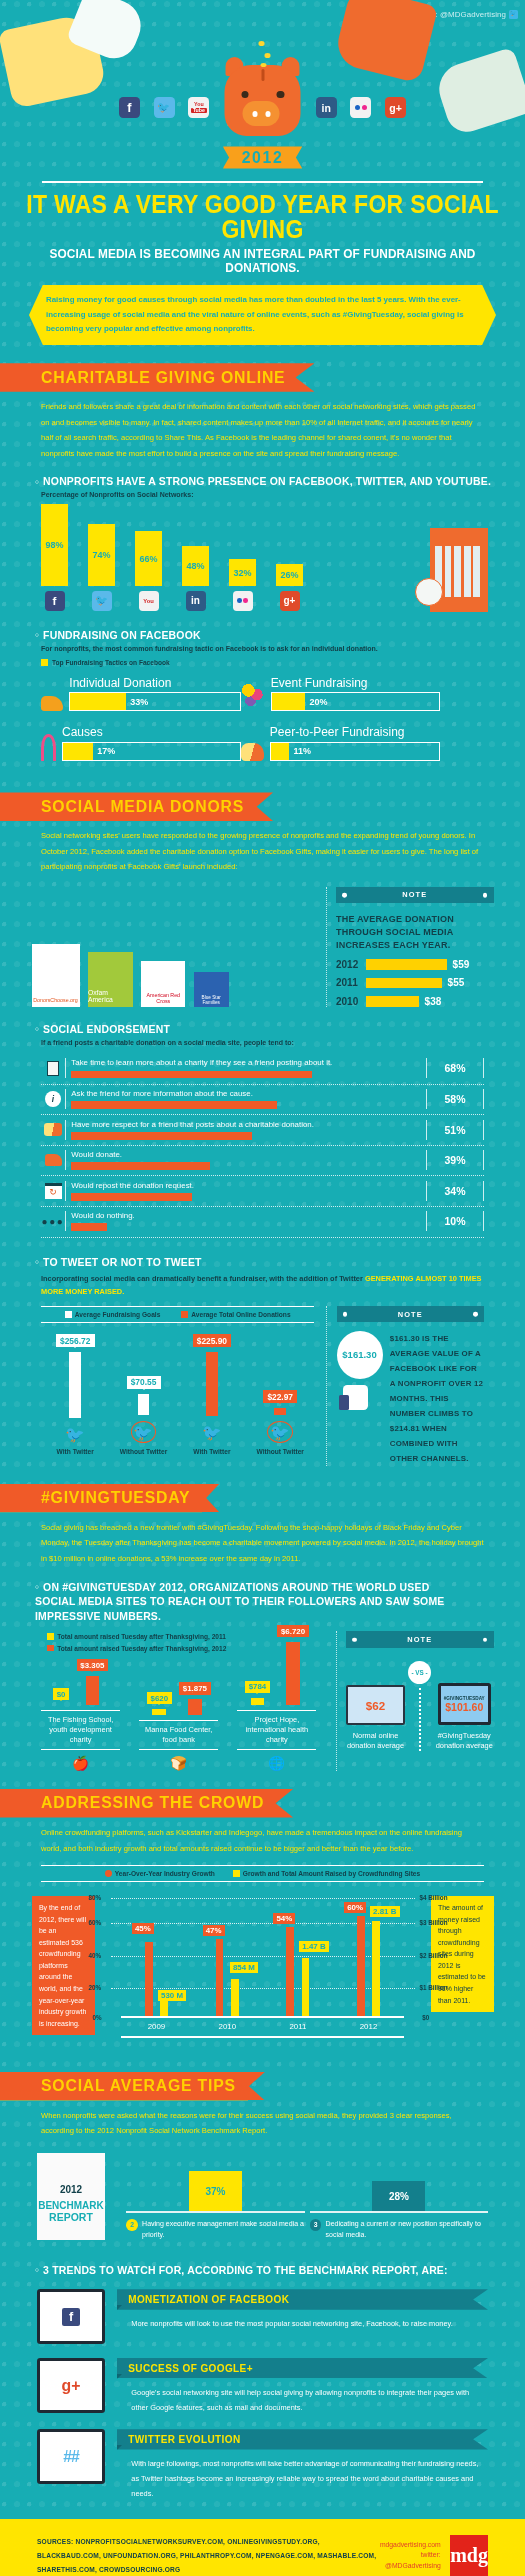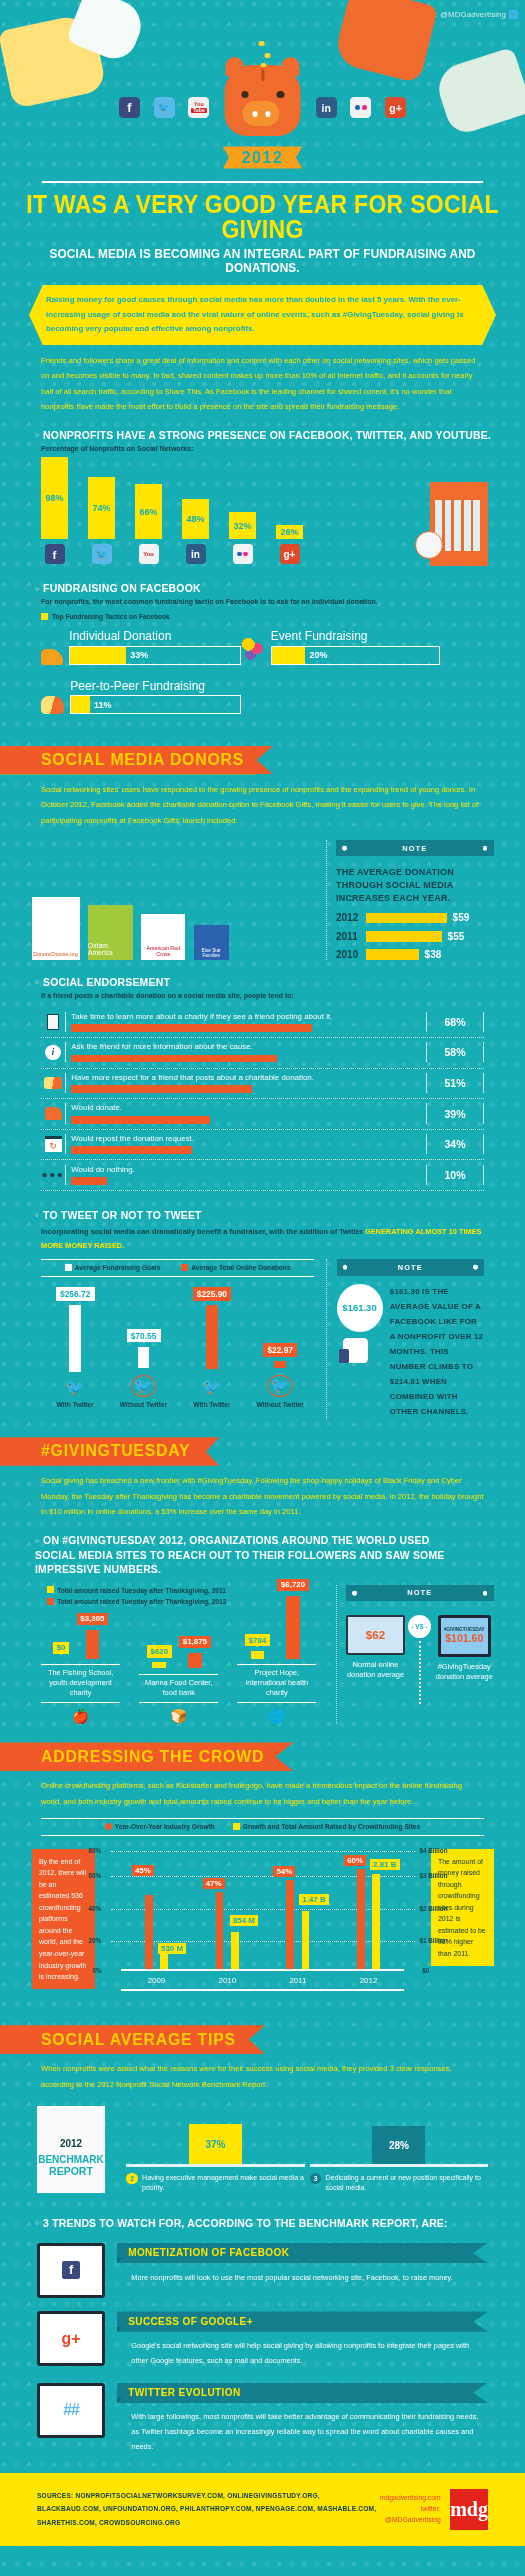--- a/index.html
+++ b/index.html
@@ -257,20 +257,21 @@
 
   <div style="position:relative;height:18px;">
     <div class="year-ribbon" style="top:-11.6px;">2012</div>
   </div>
 
   <div class="rule"></div>
   <h1 class="title">IT WAS A VERY GOOD YEAR FOR SOCIAL GIVING</h1>
   <h2 class="subtitle">SOCIAL MEDIA IS BECOMING AN INTEGRAL PART OF FUNDRAISING AND DONATIONS.</h2>
   <div class="intro-banner">Raising money for good causes through social media has more than doubled in the last 5 years. With the ever-increasing usage of social media and the viral nature of online events, such as #GivingTuesday, social giving is becoming very popular and effective among nonprofits.</div>
 
+  <div class="sec-banner">CHARITABLE GIVING ONLINE</div>
   <p class="body-copy">Friends and followers share a great deal of information and content with each other on social networking sites, which gets passed on and becomes visible to many. In fact, shared content makes up more than 10% of all Internet traffic, and it accounts for nearly half of all search traffic, according to Share This. As Facebook is the leading channel for shared conent, it's no wonder that nonprofits have made the most effort to build a presence on the site and spread their fundraising message.</p>
 
   <div class="sub-head">NONPROFITS HAVE A STRONG PRESENCE ON FACEBOOK, TWITTER, AND YOUTUBE.</div>
   <div class="caption">Percentage of Nonprofits on Social Networks:</div>
 
   <div class="np-chart">
     <div class="np-col">
       <div class="np-bar" style="height:82px">98%</div>
       <div class="np-icon" style="background:#3a4a7e">f</div>
     </div>
@@ -287,21 +288,21 @@
       <div class="np-icon" style="background:#2e5a86;font-size:10px">in</div>
     </div>
     <div class="np-col">
       <div class="np-bar" style="height:27px">32%</div>
       <div class="np-icon" style="background:#f2f2f2">
           <span style="width:4.7px;height:4.7px;background:#1a63c4;border-radius:50%;display:inline-block;margin-right:1.6px;"></span>
           <span style="width:4.7px;height:4.7px;background:#f0268e;border-radius:50%;display:inline-block;"></span>
         </div>
     </div>
     <div class="np-col">
-      <div class="np-bar" style="height:14px">26%</div>
+      <div class="np-bar" style="height:22px">26%</div>
       <div class="np-icon" style="background:#e04a2a;font-size:10px">g+</div>
     </div>
 
     <div class="office">
       <div class="office-body">
         <div class="win" style="left:5.3px"></div>
           <div class="win" style="left:14.7px"></div>
         <div class="win" style="left:24px"></div>
           <div class="win" style="left:34px"></div>
         <div class="win" style="left:43px"></div>
@@ -328,20 +329,30 @@
           </div>
       </div>
     </div>
     <div class="tactic">
       <div class="tactic-ico" style="background:radial-gradient(circle at 7.4px 7.4px,#ffd100 6.3px,transparent 6.3px),radial-gradient(circle at 15.8px 11.6px,#e8457c 5.8px,transparent 5.8px),radial-gradient(circle at 9.5px 18px,#7f5ab2 5.3px,transparent 5.3px);"></div>
       <div class="tactic-main">
         <div class="tactic-label">Event Fundraising</div>
         <div class="tactic-track">
             <div class="tactic-fill" style="width:20%"></div>
             <span style="margin-left:4.2px;font-size:9px;font-weight:bold;">20%</span>
+          </div>
+      </div>
+    </div>
+    <div class="tactic">
+      <div class="tactic-ico" style="width:14.7px;height:27px;border:3.7px solid #ec4f87;border-radius:50% 50% 0 0;border-bottom:none;"></div>
+      <div class="tactic-main">
+        <div class="tactic-label">Causes</div>
+        <div class="tactic-track">
+            <div class="tactic-fill" style="width:17%"></div>
+            <span style="margin-left:4.2px;font-size:9px;font-weight:bold;">17%</span>
           </div>
       </div>
     </div>
     <div class="tactic">
       <div class="tactic-ico" style="background:linear-gradient(105deg,#ffe17a 0 50%,#ef6b2e 50% 100%);border-radius:7.4px 10.5px 4.2px 4.2px;height:18px;width:23px;"></div>
       <div class="tactic-main">
         <div class="tactic-label">Peer-to-Peer Fundraising</div>
         <div class="tactic-track">
             <div class="tactic-fill" style="width:11%"></div>
             <span style="margin-left:4.2px;font-size:9px;font-weight:bold;">11%</span>
@@ -562,21 +573,21 @@
               </div>
           </div>
           <div class="gt-name">Project Hope, international health charity</div>
           <div style="margin-top:5.3px;font-size:13.7px">🌐</div>
         </div>
       </div>
     </div>
 
     <div style="width:158px;padding-left:9.5px;" class="dashed-div">
       <div class="note-hdr">NOTE</div>
-      <div style="display:flex;align-items:flex-start;gap:3px;margin-top:13.7px;position:relative;">
+      <div style="display:flex;align-items:flex-end;gap:3px;margin-top:13.7px;position:relative;">
         <div style="flex:1;text-align:center;">
           <div style="width:59px;height:40px;background:#cfe6f6;border:2.6px solid #2a3440;border-radius:2.1px;margin:0 auto;display:flex;align-items:center;justify-content:center;color:#f05a28;font-size:11.6px;font-weight:bold;">
               <span>$62</span>
             </div>
           <div style="font-size:7.4px;margin-top:5.3px;line-height:1.35;">Normal online donation average</div>
         </div>
         <div style="width:24px;flex:none;text-align:center;">
           <div style="width:23px;height:23px;border-radius:50%;background:#fff;color:#17adb4;font-size:6.3px;font-weight:bold;display:flex;align-items:center;justify-content:center;">- VS -</div>
           <div style="width:0;border-left:2.1px dotted #fff;height:63px;margin:3.2px auto 0;"></div>
         </div>
@@ -618,21 +629,21 @@
 
       <div class="cf-grid" style="top:92px;"></div>
       <div class="cf-axlabel" style="left:-22px;top:88px;">20%</div>
       <div class="cf-axlabel" style="right:-33px;top:88px;">$1 Billion</div>
 
       <div class="cf-axlabel" style="left:-18px;bottom:22px;">0%</div>
       <div class="cf-axlabel" style="right:-14.7px;bottom:22px;">$0</div>
 
       <div class="cf-groups">
         <div class="cf-grp">
-          <div class="cf-lbl o" style="bottom:93px;left:-1.1px;">45%</div>
+          <div class="cf-lbl o" style="bottom:82px;left:-1.1px;">45%</div>
           <div class="cf-bar o" style="height:74px"></div>
           <div class="cf-lbl y" style="bottom:15px;right:-6.3px;">530 M</div>
           <div class="cf-bar y" style="height:23px"></div>
         </div>
         <div class="cf-grp">
           <div class="cf-lbl o" style="bottom:80px;left:-1.1px;">47%</div>
           <div class="cf-bar o" style="height:77px"></div>
           <div class="cf-lbl y" style="bottom:43px;right:-7.4px;">854 M</div>
           <div class="cf-bar y" style="height:37px"></div>
         </div>
@@ -674,21 +685,21 @@
     </div>
     <div class="tip-col">
       <div class="tip-bar y" style="height:40px">37%</div>
       <div style="height:2.1px;background:#e3f3f4;margin-top:0"></div>
       <div class="tip-textrow">
           <span class="tip-num y">2</span>
           <span>Having executive management make social media a priority.</span>
         </div>
     </div>
     <div class="tip-col">
-      <div class="tip-bar t" style="height:38px">28%</div>
+      <div class="tip-bar t" style="height:30px">28%</div>
       <div style="height:2.1px;background:#e3f3f4;margin-top:0"></div>
       <div class="tip-textrow">
           <span class="tip-num t">3</span>
           <span>Dedicating a current or new position specifically to social media.</span>
         </div>
     </div>
   </div>
 
   <div class="sub-head" style="margin-top:24px">3 TRENDS TO WATCH FOR, ACCORDING TO THE BENCHMARK REPORT, ARE:</div>
 

